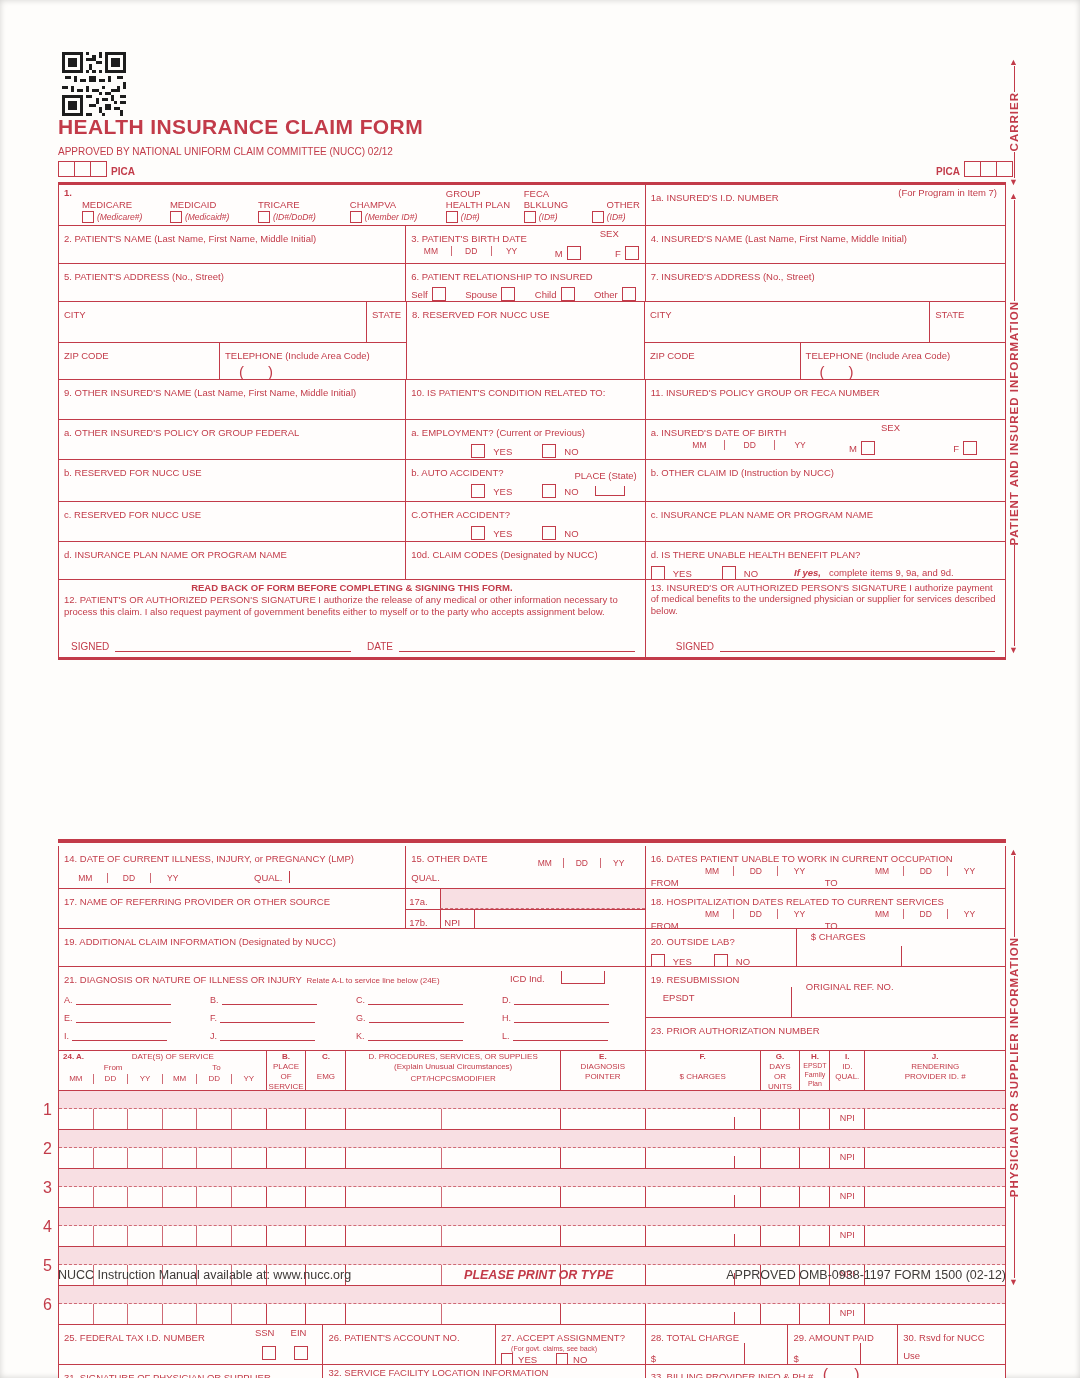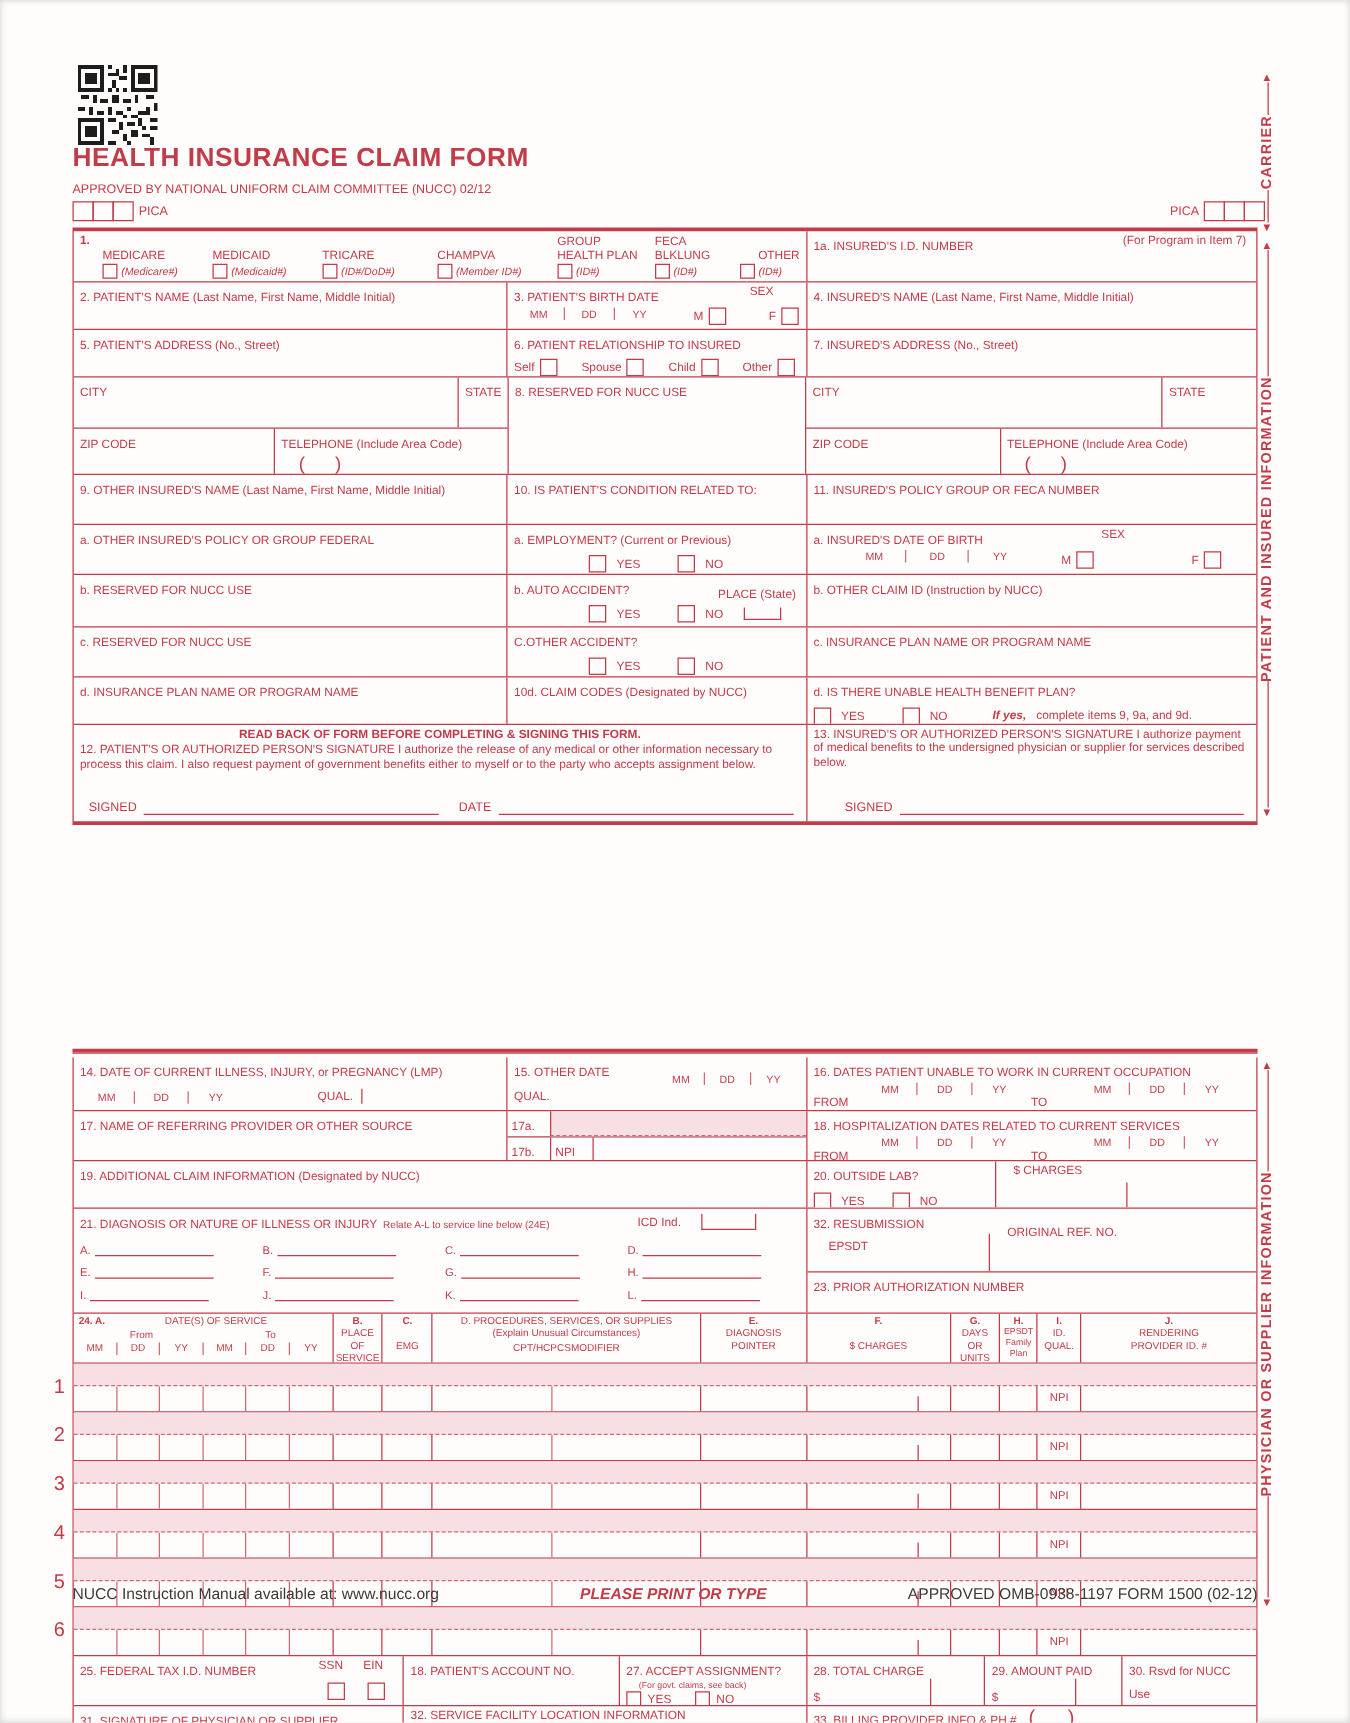--- a/index.html
+++ b/index.html
@@ -7,21 +7,21 @@
     --ink:#3e3a38; --ghost:#cfc9c2;
   }
   *{box-sizing:border-box}
   body{margin:0;background:#fff;font-family:"Liberation Sans",sans-serif}
   .paper{position:relative;width:1080px;height:1378px;background:#fefdfb;overflow:hidden;
          box-shadow:0 0 6px rgba(0,0,0,.18) inset}
   .red{color:var(--red)}
   .qr{position:absolute;left:62px;top:52px;width:64px;height:64px}
   .title{position:absolute;left:58px;top:115px;font-size:21px;font-weight:bold;color:var(--red);letter-spacing:.4px}
   .subtitle{position:absolute;left:58px;top:146px;font-size:10px;color:var(--red)}
-  .picarow{position:absolute;top:161px;display:flex;align-items:center;gap:4px;color:var(--red);font-size:10px;font-weight:normal}
+  .picarow{position:absolute;top:161px;display:flex;align-items:flex-end;gap:4px;color:var(--red);font-size:10px;font-weight:bold}
   .pica-l{left:58px}.pica-r{left:936px}
   .pboxes{display:flex}
   .pbox{width:17px;height:16px;border:1px solid var(--red);margin-left:-1px}
   .pbox:first-child{margin-left:0}
 
   .form{position:absolute;left:58px;top:182px;width:948px;border:1px solid var(--red);
         border-top-width:3px;border-bottom-width:3px;background:#fffdfc}
   .row{display:flex;border-top:1px solid var(--red)}
   .row.f{border-top:none}
   .c{border-left:1px solid var(--red);padding:2px 5px;position:relative;overflow:hidden}
@@ -568,21 +568,21 @@
             </span>
           <span class="dglet">
               <span>L.</span>
               <span class="ul" style="width:95px"></span>
             </span>
         </div>
       </div>
       <div class="stack" style="width:361px">
         <div class="sub" style="height:50px">
           <div class="c first" style="flex:1">
-            <span class="lb">32. RESUBMISSION</span><br>
+            <span class="lb">19. RESUBMISSION</span><br>
             <span class="lb" style="margin-left:12px">EPSDT</span>
             <span class="lb abs" style="left:160px;top:14px">ORIGINAL REF. NO.</span>
             <span class="tickv" style="left:145px;height:60%"></span>
           </div>
         </div>
         <div class="sub" style="height:33px">
           <div class="c first" style="flex:1">
             <span class="lb">23. PRIOR AUTHORIZATION NUMBER</span>
           </div>
         </div>
@@ -866,21 +866,21 @@
 
     <div class="row" style="height:40px">
       <div class="c first" style="width:264px">
         <span class="lb">25. FEDERAL TAX I.D. NUMBER</span>
         <span class="lb abs" style="right:48px;top:2px">SSN</span>
         <span class="lb abs" style="right:16px;top:2px">EIN</span>
         <span class="cb abs" style="right:46px;bottom:4px"></span>
         <span class="cb abs" style="right:14px;bottom:4px"></span>
       </div>
       <div class="c" style="width:173px">
-        <span class="lb">18. PATIENT'S ACCOUNT NO.</span>
+        <span class="lb">26. PATIENT'S ACCOUNT NO.</span>
       </div>
       <div class="c" style="width:150px">
         <span class="lb">27. ACCEPT ASSIGNMENT?</span>
         <div class="sm" style="font-size:7px;margin-left:10px">(For govt. claims, see back)</div>
         <div class="inline" style="gap:5px;margin-top:1px">
           <span class="cb cbs"></span>
             <span>YES</span>
           <span class="cb cbs" style="margin-left:14px"></span>
             <span>NO</span>
         </div>

